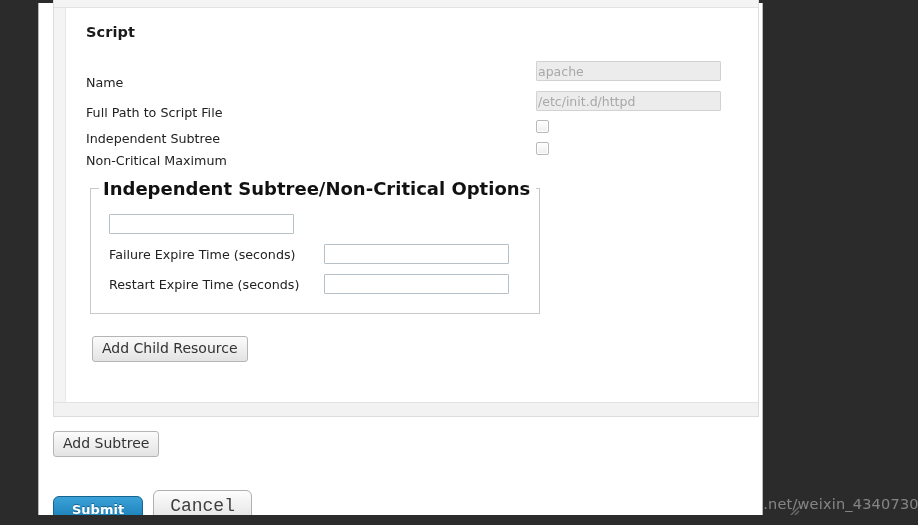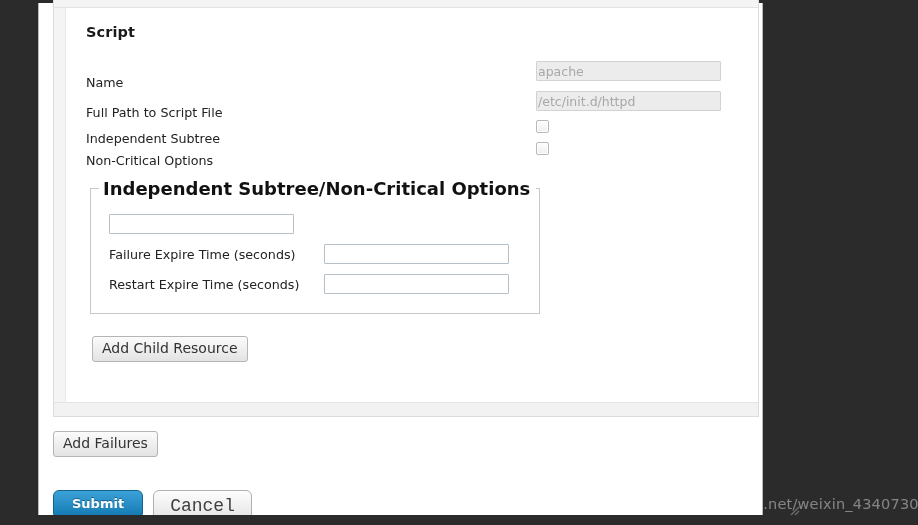--- a/index.html
+++ b/index.html
@@ -194,21 +194,21 @@
   .add-resource-wrap {
     position: absolute;
     left: 14px; top: 428px;
   }
 
   
   .actions {
     position: absolute;
     left: 14px; top: 487px;
     display: flex;
-    align-items: flex-start;
+    align-items: flex-end;
     gap: 10px;
   }
   .btn-submit {
     font-size: 13px;
     font-weight: bold;
     font-family: "DejaVu Sans", "Liberation Sans", sans-serif;
     color: #ffffff;
     background: linear-gradient(#3ba2d8, #1277b0);
     border: 1px solid #15638f;
     border-radius: 6px;
@@ -285,21 +285,21 @@
           </div>
 
           <div class="form-row r-isub">
             <div class="form-label">Independent Subtree</div>
             <div class="form-field">
               <input class="cbx" type="checkbox" style="">
             </div>
           </div>
 
           <div class="form-row r-ncrit">
-            <div class="form-label">Non-Critical Options</div>
+            <div class="form-label">Non-Critical Maximum</div>
             <div class="form-field">
               <input class="cbx" type="checkbox" style="">
             </div>
           </div>
 
           <fieldset class="opts">
             <legend>Independent Subtree/Non-Critical Options</legend>
 
             <div class="opt-row">
               <input class="opt-input" type="text" placeholder="" style="">
@@ -321,21 +321,21 @@
             <button class="btn-gray">Add Child Resource</button>
           </div>
 
         </div>
       </div>
 
       <div class="resource-panel-foot"></div>
     </div>
 
     <div class="add-resource-wrap">
-      <button class="btn-gray">Add Failures</button>
+      <button class="btn-gray">Add Subtree</button>
     </div>
 
     <div class="actions">
       <button class="btn-submit">Submit</button>
       <button class="btn-cancel">Cancel</button>
     </div>
 
     <div class="resize-grip">
       <svg width="13" height="13" viewBox="0 0 13 13" aria-hidden="true">
         <line x1="12" y1="1" x2="1" y2="12" stroke="#6d6d6d" stroke-width="1.3"></line>

